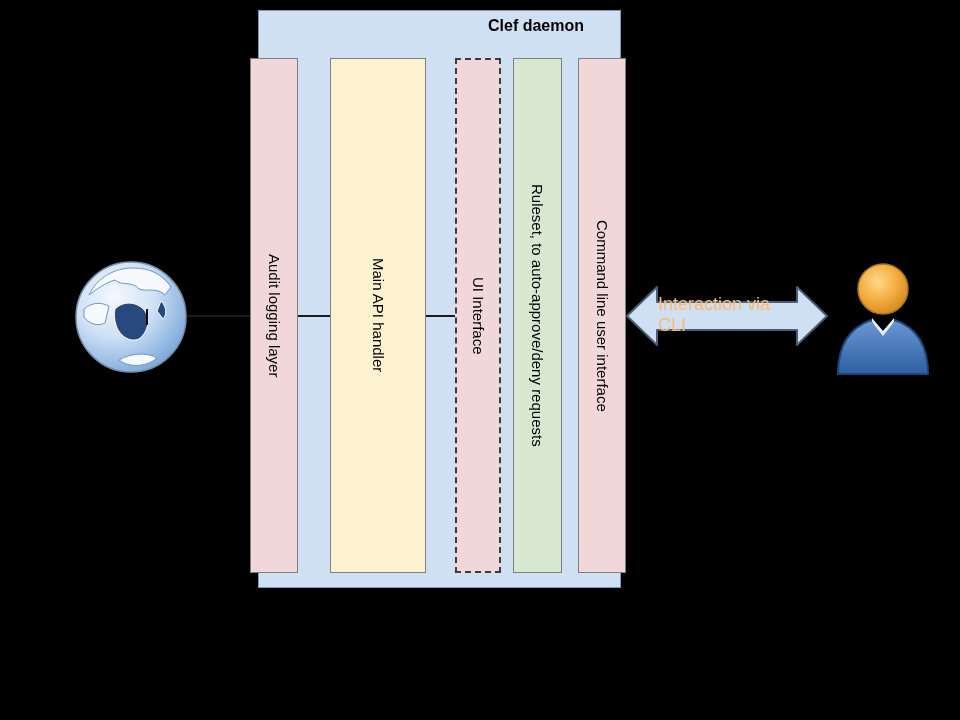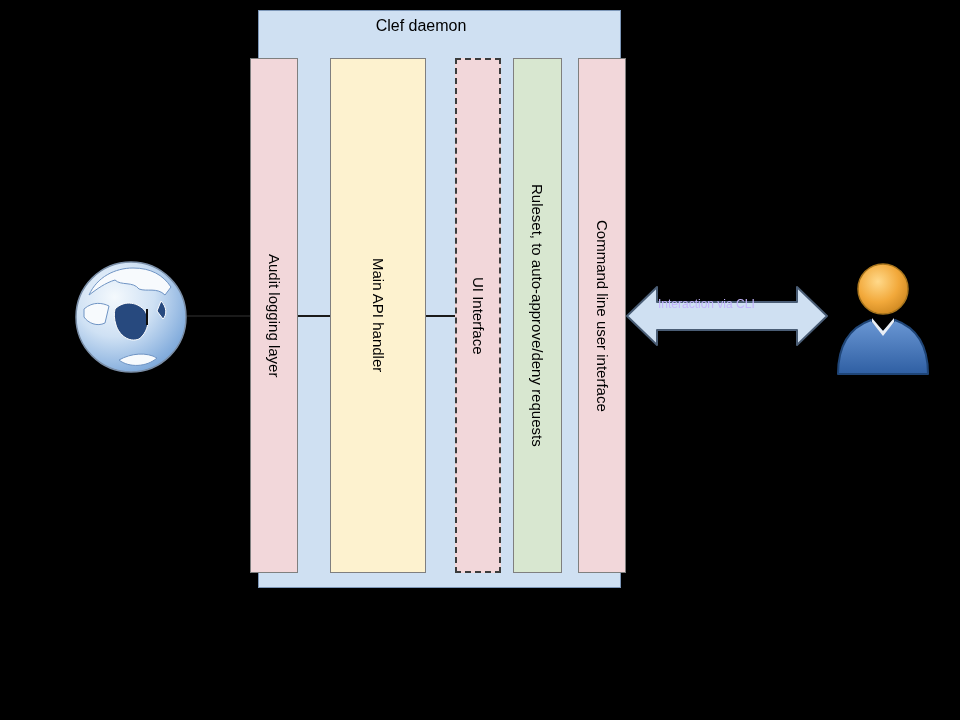--- a/index.html
+++ b/index.html
@@ -13,22 +13,23 @@
   .abs{position:absolute;box-sizing:border-box;}
 
   
   .clef-container{
     left:258px;top:10px;width:363px;height:578px;
     border:1px solid #7d97b8;
     z-index:1;
   }
   .clef-title{
     left:258px;top:17px;width:326px;
-    text-align:center;font-size:16px;color:#000;
+    text-align:right;font-size:16px;color:#000;
     z-index:4;
+    font-weight:bold;
   }
 
   
   .column{
     top:58px;height:515px;
     border:1px solid #7f7f7f;
     display:flex;align-items:center;justify-content:center;
     z-index:3;
   }
   .vlabel{
@@ -52,21 +53,21 @@
   
   .globe{left:73px;top:259px;width:116px;height:116px;z-index:2;}
   .globe svg{width:100%;height:100%;display:block;}
   .cursor-mark{left:146px;top:309px;width:2px;height:16px;background:#0d0d0d;z-index:3;}
 
   
   .arrow-wrap{left:624px;top:280px;width:206px;height:72px;z-index:2;}
   .arrow-wrap svg{width:100%;height:100%;display:block;}
   .arrow-label{
     left:658px;top:294px;width:128px;
-    font-size:12px;line-height:21px;color:#c4b5fd;z-index:3;
+    font-size:18px;line-height:21px;color:#fdba74;z-index:3;
   }
 
   
   .person{left:826px;top:256px;width:114px;height:120px;z-index:2;}
   .person svg{width:100%;height:100%;display:block;}
 </style>
 </head>
 <body>
 
 <div class="abs clef-container" style="background-color: rgb(207, 224, 242);"></div>

